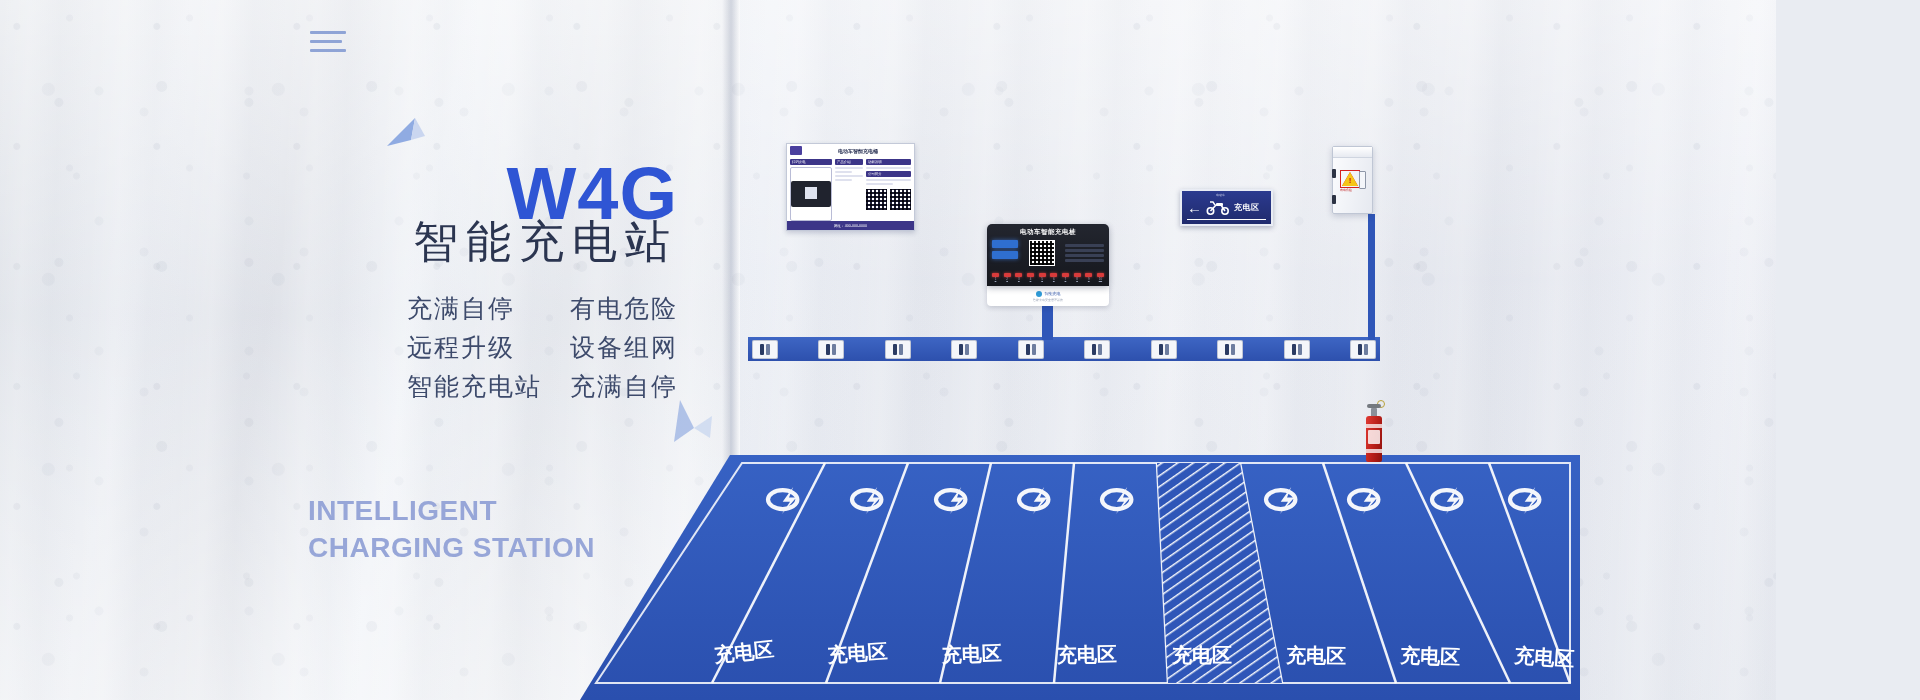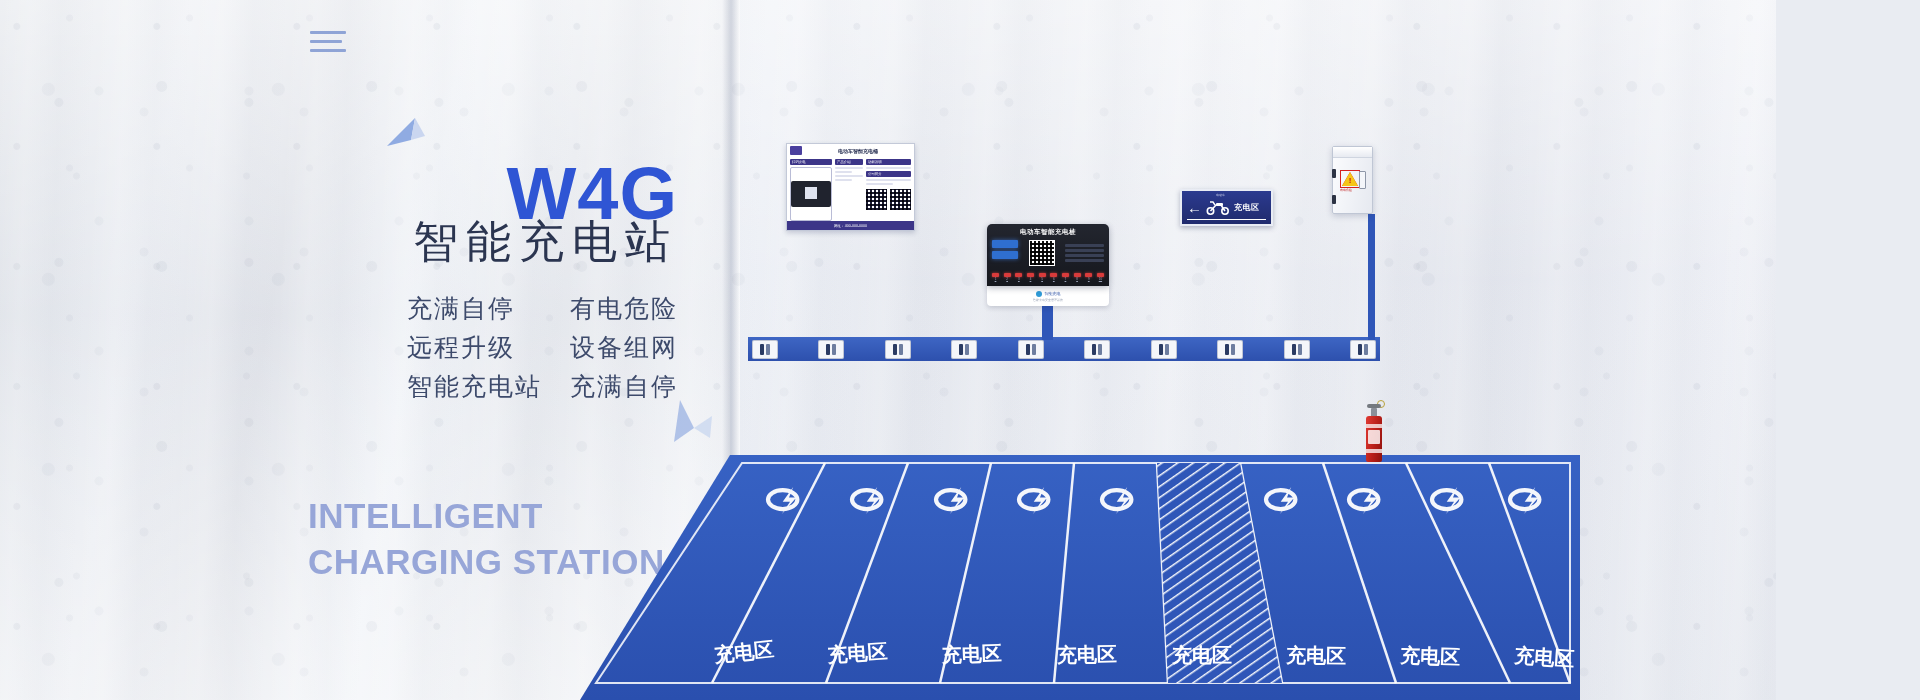--- a/index.html
+++ b/index.html
@@ -68,21 +68,21 @@
   }
   .features{
     position:absolute; right:22px; top:292px;
     display:grid; grid-template-columns:auto auto; column-gap:28px; row-gap:6px;
     font-size:25px; color:#3d4a6b; letter-spacing:2px; font-weight:300;
     font-family:"Liberation Sans",sans-serif;
   }
   .features span{ white-space:nowrap; }
   .en-title{
     position:absolute; left:308px; top:493px;
-    font-size:35px; font-weight:bold; color:#97a6d8; line-height:1.32;
+    font-size:28px; font-weight:bold; color:#97a6d8; line-height:1.32;
     letter-spacing:.5px;
   }
 
   
   .dart{ position:absolute; }
   .dart svg{ display:block; }
 
   
   .floor{ position:absolute; left:560px; top:455px; width:1020px; height:245px; }
 

